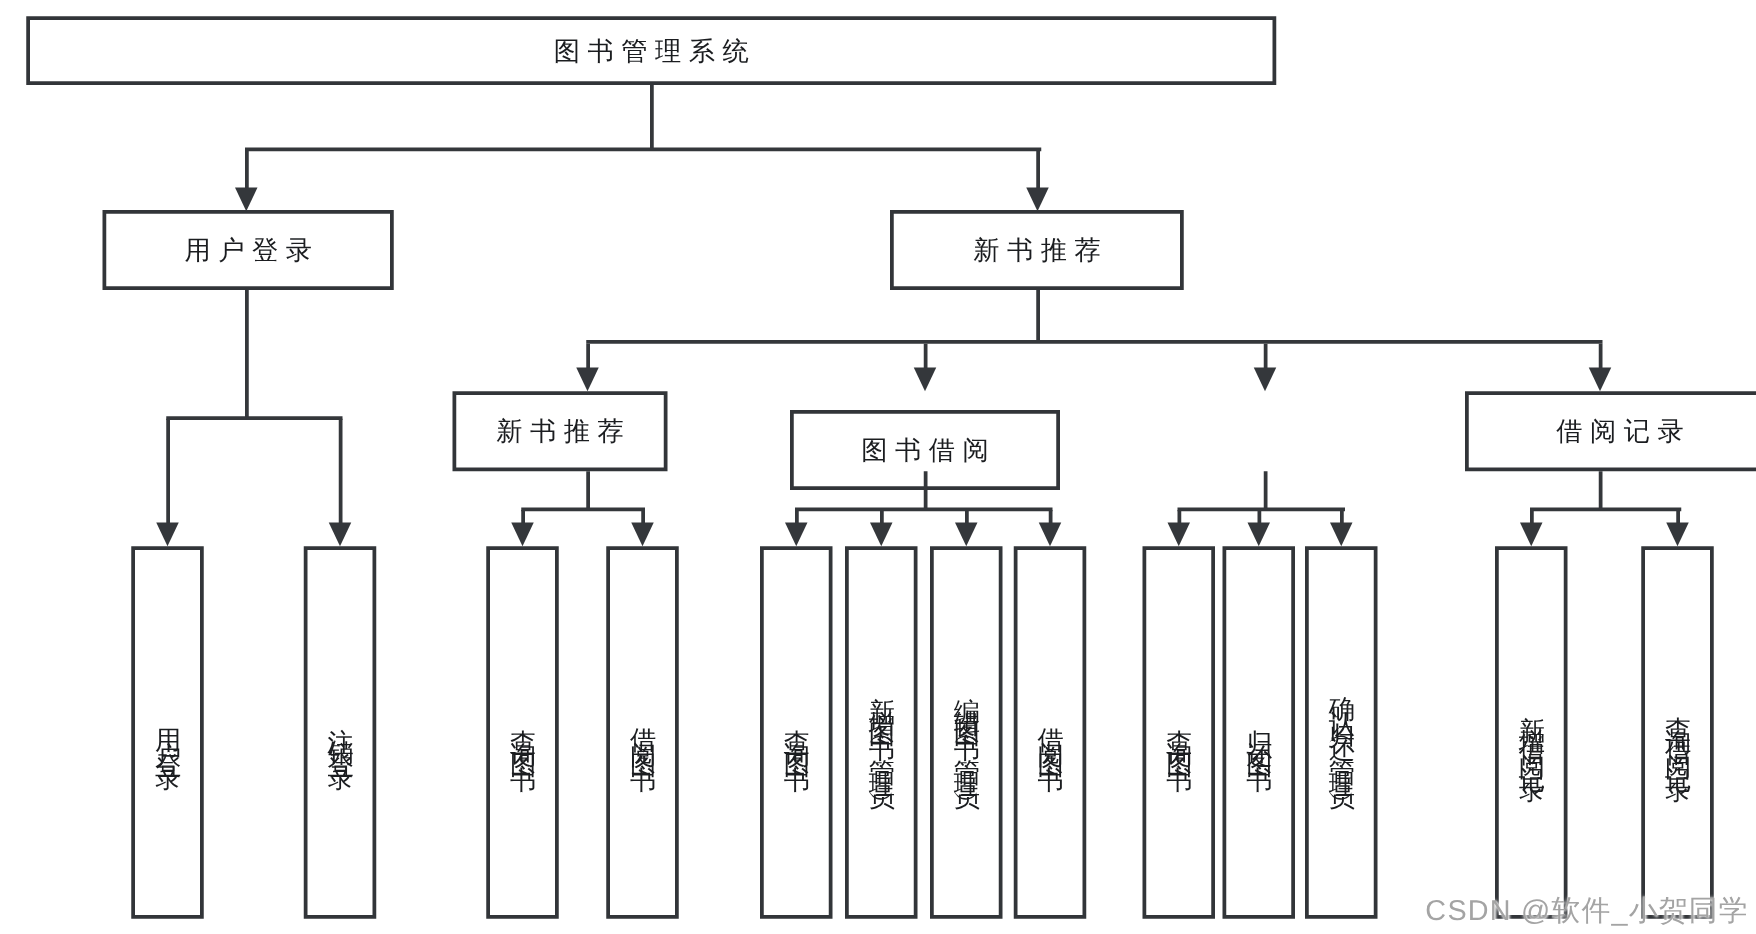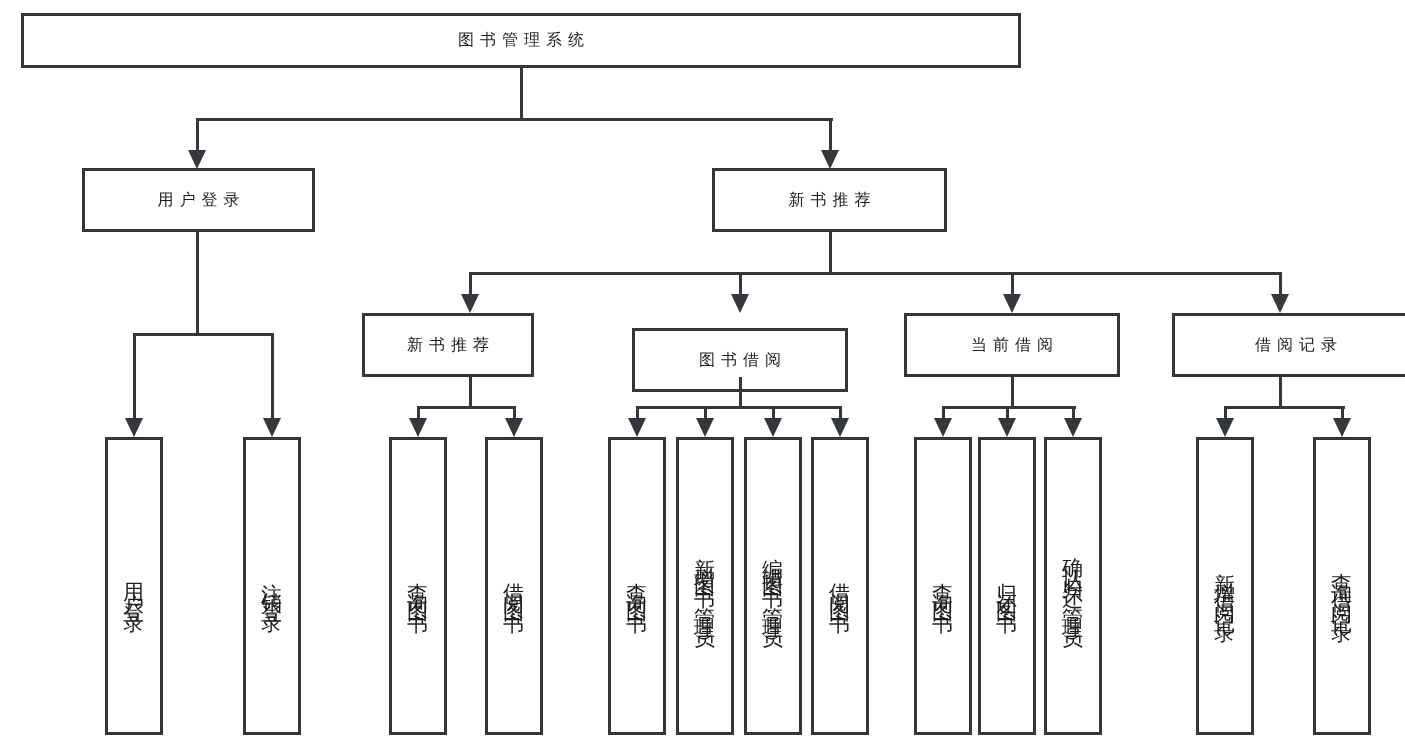--- a/index.html
+++ b/index.html
@@ -5,21 +5,21 @@
   html,body{margin:0;padding:0;background:#ffffff;}
   .canvas{
     position:relative;width:1405px;height:747px;background:#ffffff;
     font-family:"Liberation Sans",sans-serif;overflow:hidden;
   }
   .node{
     position:absolute;box-sizing:border-box;background:#ffffff;
     border:3px solid #323539;color:#1b1d20;
     display:flex;align-items:center;justify-content:center;
   }
-  .node .lbl{font-size:16px;letter-spacing:6px;white-space:nowrap;text-indent:6px;}
+  .node .lbl{font-size:21px;letter-spacing:6px;white-space:nowrap;text-indent:6px;}
   .node.v .lbl{
     writing-mode:vertical-rl;text-orientation:mixed;
     font-size:21px;letter-spacing:10px;line-height:1;text-indent:0;
     white-space:nowrap;
   }
   .vl{position:absolute;width:3px;background:#34373b;}
   .hl{position:absolute;height:3px;background:#34373b;}
   .ah{
     position:absolute;width:0;height:0;
     border-left:9px solid transparent;border-right:9px solid transparent;
@@ -46,23 +46,20 @@
   </div>
   <div class="node" style="left:712px;top:168px;width:235px;height:64px">
     <span class="lbl">新书推荐</span>
   </div>
 
   <div class="node" style="left:362px;top:313px;width:172px;height:64px">
     <span class="lbl">新书推荐</span>
   </div>
   <div class="node" style="left:632px;top:328px;width:216px;height:64px">
     <span class="lbl">图书借阅</span>
-  </div>
-  <div class="node" style="left:904px;top:313px;width:216px;height:64px">
-    <span class="lbl">当前借阅</span>
   </div>
   <div class="node" style="left:1172px;top:313px;width:248px;height:64px">
     <span class="lbl">借阅记录</span>
   </div>
 
   <div class="node v" style="left:105px;top:437px;width:58px;height:298px">
     <span class="lbl">用户登录</span>
   </div>
   <div class="node v" style="left:243px;top:437px;width:58px;height:298px">
     <span class="lbl">注销登录</span>
@@ -153,13 +150,14 @@
   <div class="vl" style="left:1072px;top:408px;height:12px"></div>
   <div class="ah" style="left:1064px;top:418px"></div>
 
   <div class="vl" style="left:1279px;top:377px;height:31px"></div>
   <div class="hl" style="left:1224px;top:406px;width:121px"></div>
   <div class="vl" style="left:1224px;top:408px;height:12px"></div>
   <div class="ah" style="left:1216px;top:418px"></div>
   <div class="vl" style="left:1341px;top:408px;height:12px"></div>
   <div class="ah" style="left:1333px;top:418px"></div>
 
+  <div class="watermark">CSDN @软件_小贺同学</div>
 </div>
 
 </body></html>

